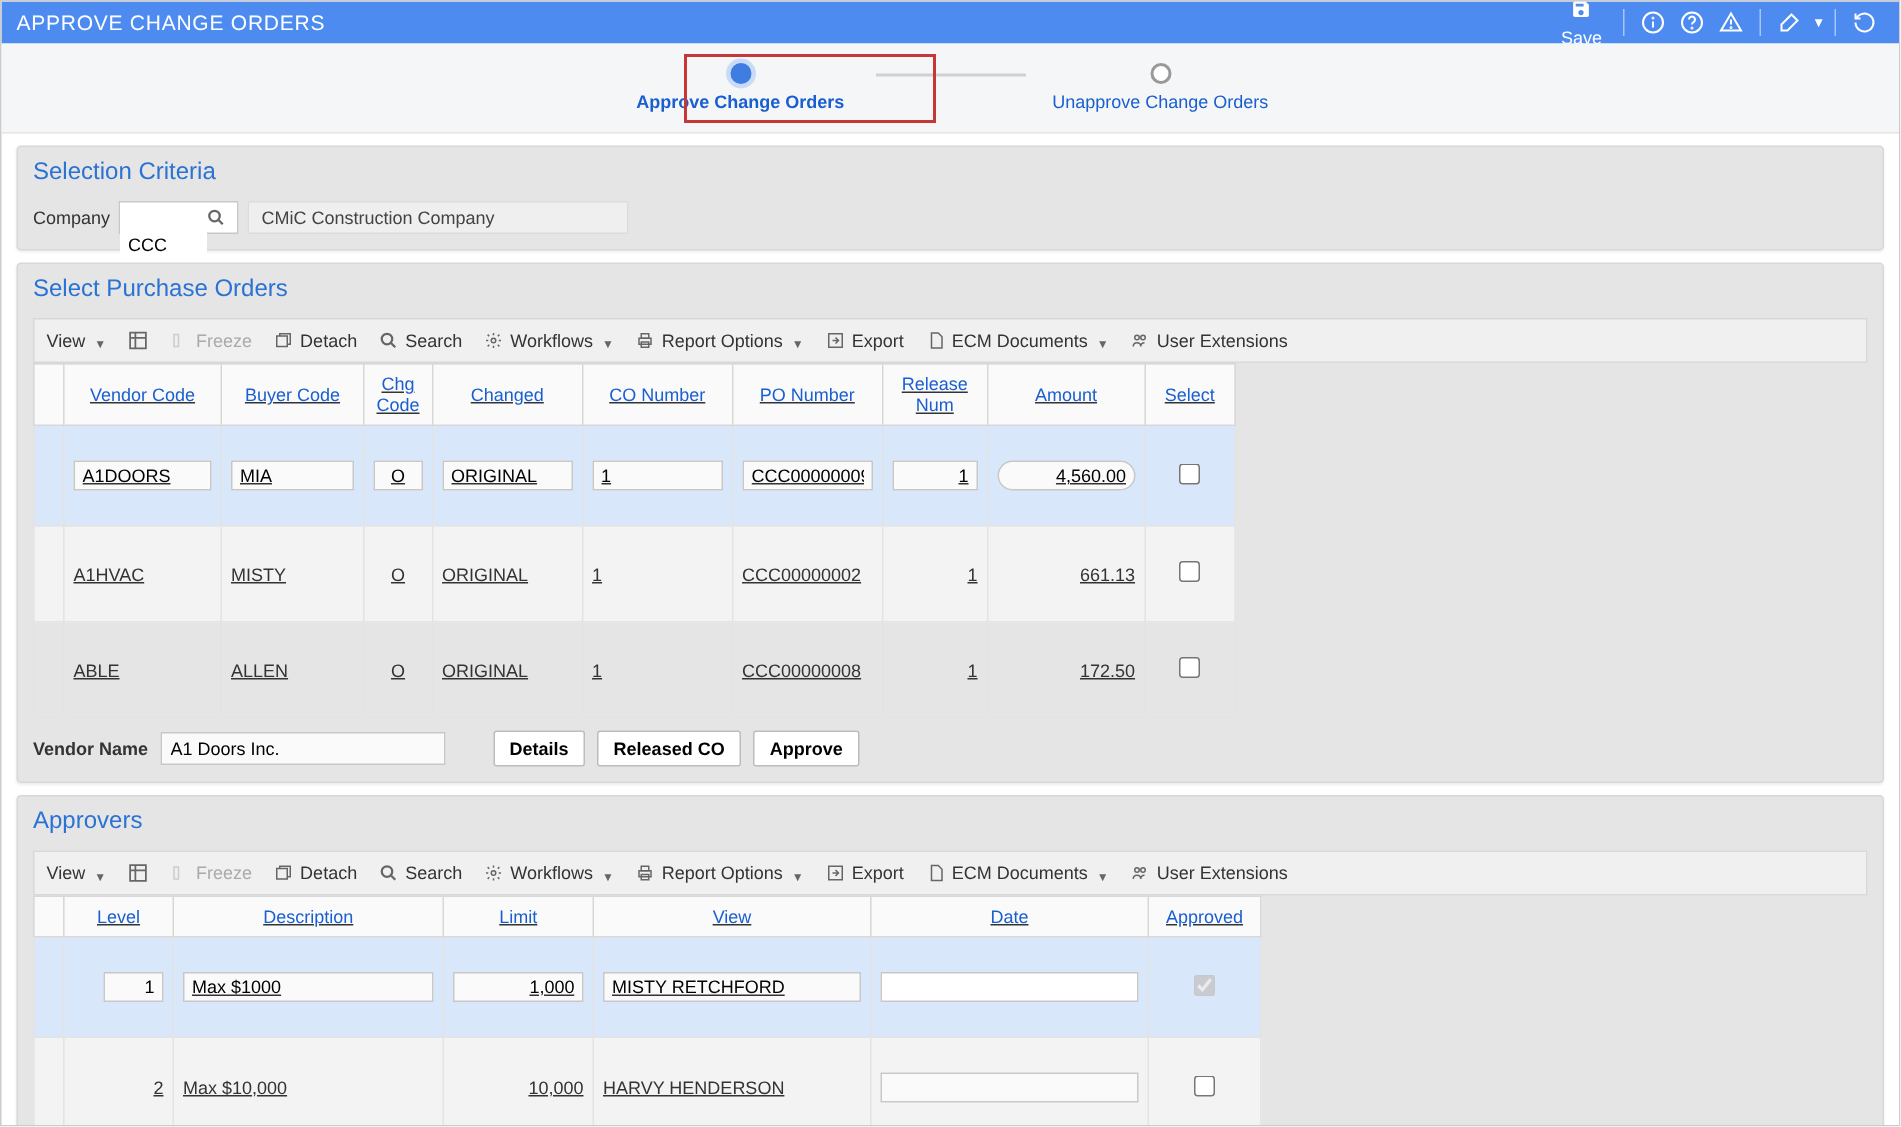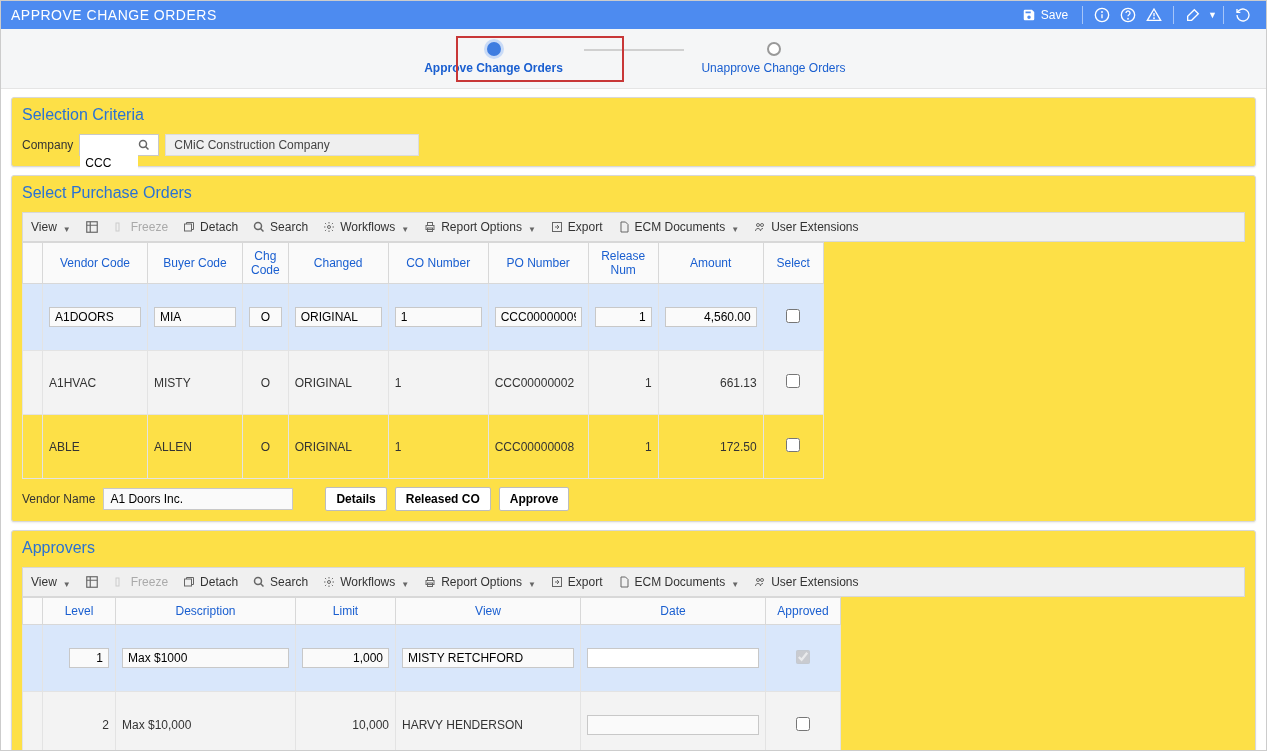--- a/index.html
+++ b/index.html
@@ -3,74 +3,74 @@
 <meta charset="utf-8">
 <style>
 * { box-sizing: border-box; margin: 0; padding: 0; }
 body { font-family: Arial, Helvetica, sans-serif; font-size: 12px; background: #fff; color: #333; }
 .page { width: 1267px; height: 751px; border: 1px solid #ccc; overflow: hidden; }
 
 
 .topbar { background: #4d8bf0; color: #fff; height: 28px; display: flex; align-items: center; padding: 0 10px; }
 .topbar .title { font-size: 14px; letter-spacing: 0.5px; }
 .topbar .spacer { flex: 1; }
-.topbar .save-btn { display: inline-flex; align-items: center; gap: 5px; cursor: pointer; padding: 0 8px; }
+.topbar .save-btn { display: inline-flex; align-items: center; gap: 5px; cursor: pointer; padding: 0 8px; flex-direction: column; }
 .topbar .sep { width: 1px; height: 18px; background: rgba(255,255,255,0.5); margin: 0 6px; }
 .topbar .icon-btn { width: 20px; height: 20px; display: inline-flex; align-items: center; justify-content: center; cursor: pointer; margin: 0 3px; }
 .topbar .dropdown-arrow { font-size: 9px; margin-left: 2px; }
 
 
 .wizard { background: #f5f6f7; border-bottom: 1px solid #e5e5e5; height: 60px; display: flex; align-items: center; justify-content: center; gap: 0; position: relative; }
 .wizard .step { display: flex; flex-direction: column; align-items: center; font-size: 12px; width: 180px; }
 .wizard .circle { width: 14px; height: 14px; border-radius: 50%; border: 2px solid #999; background: #fff; margin-bottom: 5px; }
 .wizard .step.active .circle { border-color: #3f7de0; background: #3f7de0; box-shadow: 0 0 0 3px #c9dbf7; }
 .wizard .step.active .step-label { color: #1a5fd0; font-weight: bold; }
 .wizard .step .step-label { color: #1a5fd0; }
 .wizard .connector { width: 100px; height: 2px; background: #d0d0d0; margin-top: -18px; }
 .wizard .highlight-box { position: absolute; border: 2px solid #c83737; width: 168px; height: 46px; left: 50%; transform: translateX(-178px); top: 7px; }
 
 
-.panel { margin: 8px 10px; border: 1px solid #d8d8d8; border-radius: 3px; background: #fde047; box-shadow: 0 1px 2px rgba(0,0,0,0.08); }
+.panel { margin: 8px 10px; border: 1px solid #d8d8d8; border-radius: 3px; background: #e5e5e5; box-shadow: 0 1px 2px rgba(0,0,0,0.08); }
 .panel-title { color: #2a72d4; font-size: 16px; padding: 8px 10px 6px; }
 .panel-body { padding: 4px 10px 10px; }
 
 .field-row { display: flex; align-items: center; gap: 6px; }
 .field-label { font-size: 12px; color: #333; }
 .req::before { content: "* "; }
 .lookup-input { border: 1px solid #c8c8c8; height: 22px; display: inline-flex; align-items: center; background: #fff; }
 .lookup-input input { border: none; height: 20px; padding: 0 5px; font-size: 12px; width: 58px; outline: none; margin-top: 36px; }
 .lookup-input .search-ico { width: 20px; text-align: center; color: #666; cursor: pointer; }
 .readonly-field { background: #efefef; border: 1px solid #dcdcdc; height: 22px; padding: 0 8px; display: inline-flex; align-items: center; width: 254px; color: #444; }
 .access-input { border: 1px solid #c8c8c8; height: 22px; padding: 0 6px; font-size: 12px; width: 70px; }
 
 
 .subtoolbar { background: #f0f0f0; border: 1px solid #d8d8d8; height: 30px; display: flex; align-items: center; padding: 0 8px; gap: 14px; }
 .tool-item { display: inline-flex; align-items: flex-end; gap: 4px; color: #333; font-size: 12px; cursor: pointer; }
 .tool-item.disabled { color: #aaa; cursor: default; }
 .tool-item .small-arrow { font-size: 8px; color: #666; margin-left: 2px; }
 .tool-ico { display: inline-flex; width: 14px; height: 14px; align-items: center; justify-content: center; }
 
 
-.data-table { border-collapse: collapse; width: auto; margin-top: 0; }
+.data-table { border-collapse: collapse; width: auto; margin-top: 0; text-decoration: underline; }
 .data-table th { background: #fafafa; border: 1px solid #d8d8d8; color: #1a5fd0; font-weight: normal; font-size: 12px; padding: 6px 8px; text-align: center; }
 .data-table td { border: 1px solid #e3e3e3; padding: 23px 6px; font-size: 12px; }
 .data-table tbody tr:nth-child(even) td { background: #f3f3f3; }
 .data-table tbody tr.selected td { background: #d9e7fb !important; }
 .data-table td.right { text-align: right; }
 .data-table td.center { text-align: center; }
 .row-num-col { width: 20px; }
 .cell-input { display: block; width: 100%; border: 1px solid #c8c8c8; background: #fafafa; height: 20px; padding: 0 5px; font-size: 12px; }
 .cell-input.right { text-align: right; }
 .cell-input.center { text-align: center; }
-.cell-input-amt { text-align: right; }
+.cell-input-amt { text-align: right; border-radius: 10px; }
 .chk { width: 14px; height: 14px; }
 
 
 .below-table { display: flex; align-items: center; gap: 8px; padding: 8px 0 0; }
-.below-table .label { font-size: 12px; }
+.below-table .label { font-size: 12px; font-weight: bold; }
 .vendor-name-field { border: 1px solid #c8c8c8; background: #fafafa; height: 22px; padding: 0 6px; width: 190px; font-size: 12px; }
 .btn { background: #fff; border: 1px solid #bdbdbd; border-radius: 2px; height: 24px; padding: 0 10px; font-size: 12px; font-weight: bold; cursor: pointer; }
 
 svg { display: block; }
 </style>
 </head>
 <body>
 
 <div class="page">
 

